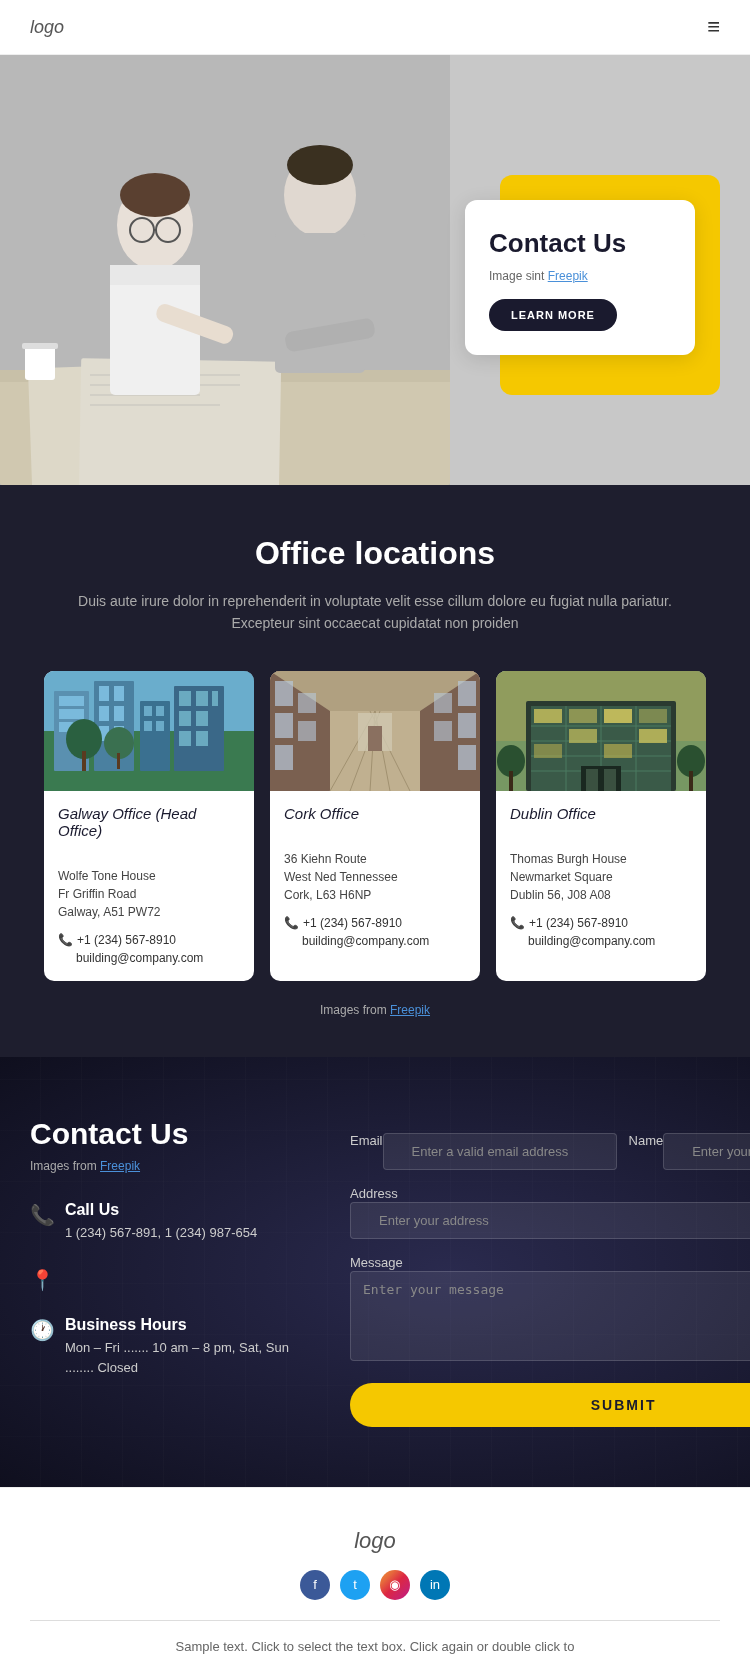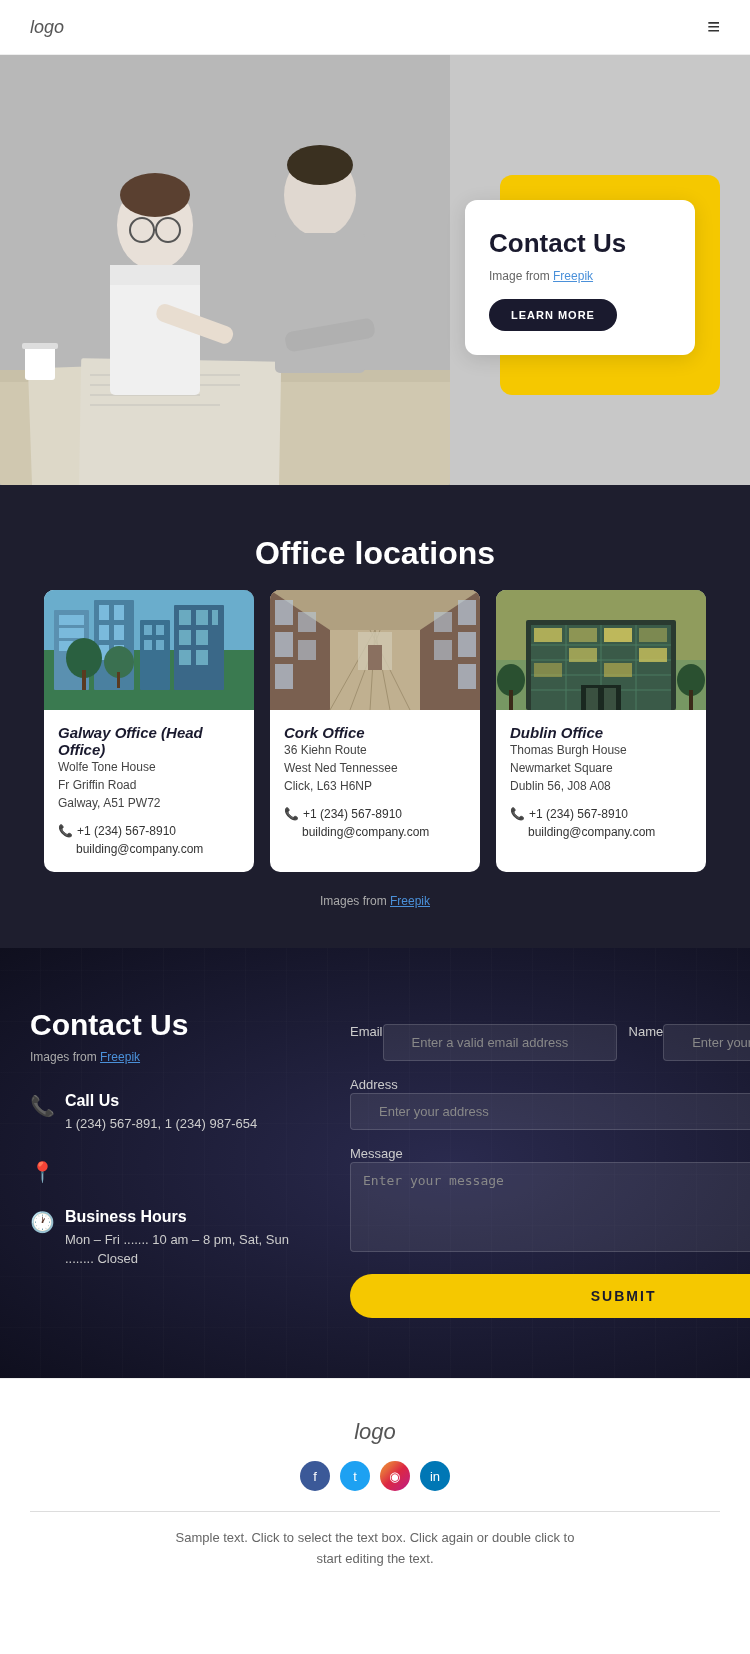--- a/index.html
+++ b/index.html
@@ -130,24 +130,24 @@
       align-items: center;
       justify-content: center;
       font-size: 11px;
       color: #999;
     }
     .office-card-body {
       padding: 14px 14px 16px 14px;
     }
     .office-card-name {
       font-size: 15px;
-      font-weight: 700;
+      font-weight: 400;
       font-style: italic;
       color: #1a1a2e;
-      margin-bottom: 0;
+      margin-bottom: 28px;
     }
     .office-card-address {
       font-size: 12px;
       color: #444;
       line-height: 1.5;
       margin-bottom: 12px;
     }
     .office-card-phone {
       font-size: 12px;
       color: #333;
@@ -419,29 +419,30 @@
 
       <rect x="285" y="270" width="90" height="20" fill="#b0b0b0" rx="8" transform="rotate(-10, 330, 280)"></rect>
     </svg>
   </div>
 
   <div class="hero-yellow-card"></div>
 
   <div class="hero-contact-card">
     <div class="hero-contact-title">Contact Us</div>
     <div class="hero-image-credit">
-      <span>Image from </span>
+      <span>Image sint </span>
       <a href="#">Freepik</a>
     </div>
     <button class="hero-learn-btn">LEARN MORE</button>
   </div>
 </div>
 
 <section class="offices-section">
   <h2 class="offices-title">Office locations</h2>
+  <p class="offices-desc">Duis aute irure dolor in reprehenderit in voluptate velit esse cillum dolore eu fugiat nulla pariatur. Excepteur sint occaecat cupidatat non proiden</p>
 
   <div class="offices-cards">
 
     <div class="office-card">
       <div class="office-card-img-placeholder img-galway building-svg">
         <svg width="210" height="120" viewBox="0 0 210 120" xmlns="http://www.w3.org/2000/svg">
           <rect width="210" height="120" fill="#6aadcc"></rect>
           <rect x="0" y="60" width="210" height="60" fill="#3a7a50"></rect>
 
           <rect x="10" y="20" width="35" height="80" fill="#5a90b0" rx="1"></rect>
@@ -523,21 +524,21 @@
 
           <rect x="88" y="42" width="34" height="38" fill="#d0c8b0" opacity="0.8"></rect>
           <rect x="98" y="55" width="14" height="25" fill="#8a7060"></rect>
         </svg>
       </div>
       <div class="office-card-body">
         <div class="office-card-name">Cork Office</div>
         <div class="office-card-address">
           <span>36 Kiehn Route</span><br>
           <span>West Ned Tennessee</span><br>
-          <span>Click, L63 H6NP</span>
+          <span>Cork, L63 H6NP</span>
         </div>
         <div class="office-card-phone">
           <span>📞</span>
             <span>+1 (234) 567-8910</span>
         </div>
         <div class="office-card-email">building@company.com</div>
       </div>
     </div>
 
     <div class="office-card">

